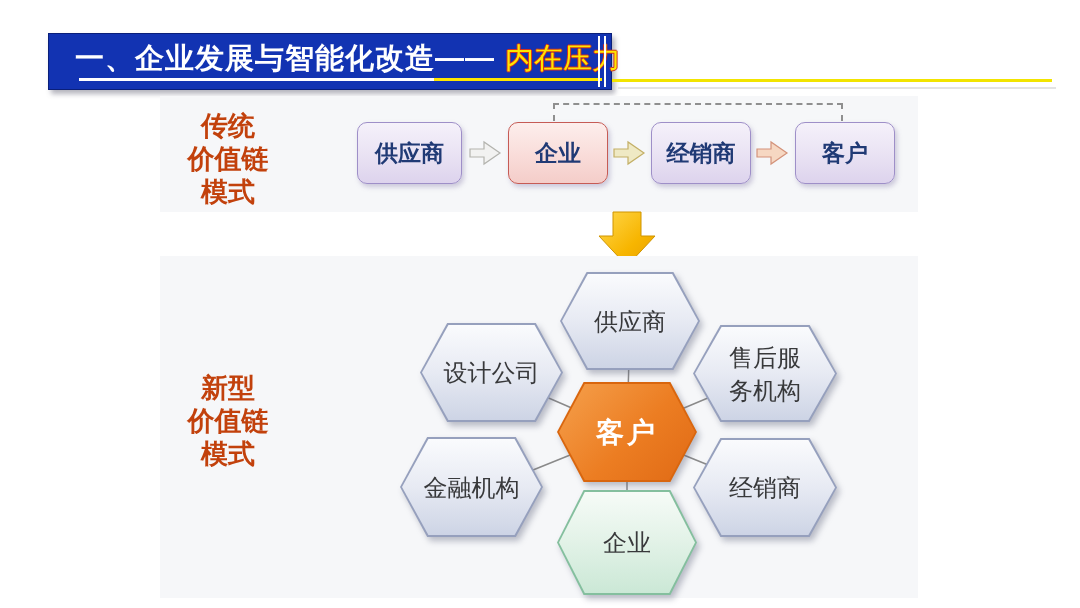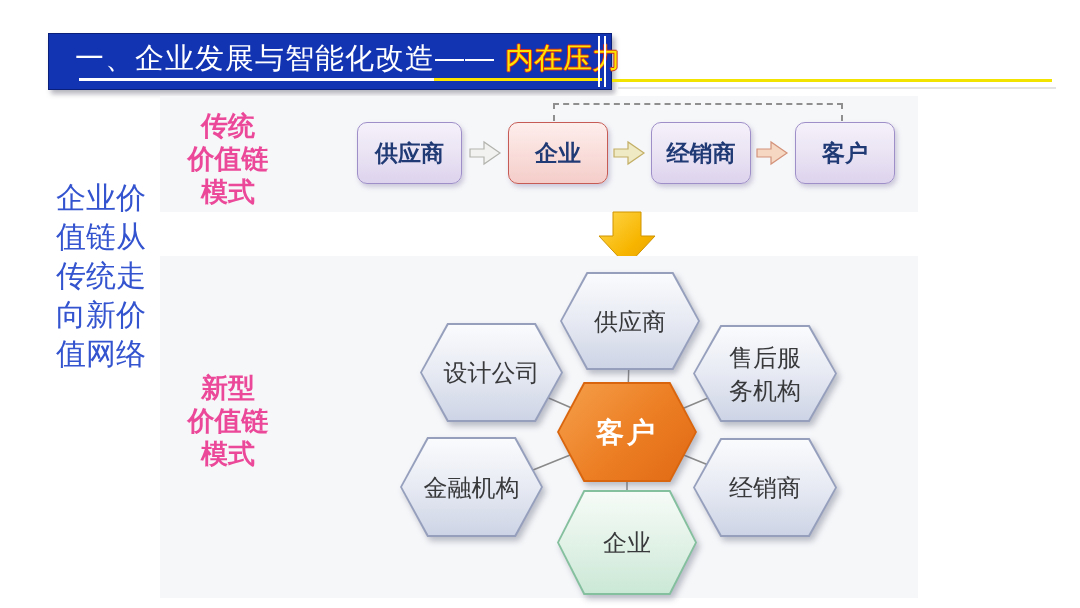--- a/index.html
+++ b/index.html
@@ -7,21 +7,21 @@
               font-family:"Liberation Sans","DejaVu Sans",sans-serif; }
   .slide { position:relative; width:1080px; height:608px; background:#ffffff; }
 
   
   .title-bar{
     position:absolute; left:48px; top:33px; width:564px; height:57px;
     background:#1233b2; border:1px solid #0a1f7a;
     box-shadow:3px 4px 5px rgba(90,90,110,.45);
     display:flex; align-items:center; padding:0 0 6px 26px;
   }
-  .title-main{ color:#ffffff; font-size:29px; font-weight:normal; letter-spacing:1px; white-space:nowrap; }
+  .title-main{ color:#ffffff; font-size:29px; font-weight:bold; letter-spacing:1px; white-space:nowrap; }
   .title-highlight{
     color:#ffe600; font-size:29px; font-weight:normal; margin-left:10px; white-space:nowrap;
     text-shadow:1px 0 0 #d03020,-1px 0 0 #d03020,0 1px 0 #d03020,0 -1px 0 #d03020;
   }
   .u-white{ position:absolute; left:30px; bottom:8px; width:355px; height:3px; background:#ffffff; }
   .u-yellow{ position:absolute; left:385px; bottom:8px; width:168px; height:3px; background:#ffe600; }
   .edge-line{ position:absolute; top:2px; bottom:2px; width:2px; background:#ffffff; }
   .edge-line.a{ right:5px; } .edge-line.b{ right:11px; }
   .yellow-rule{ position:absolute; left:612px; top:79px; width:440px; height:3px; background:#f2e400; }
   .gray-rule{ position:absolute; left:618px; top:87px; width:438px; height:2px; background:#e3e3e3; }
@@ -31,21 +31,21 @@
     position:absolute; left:48px; top:178px; width:106px;
     color:#3353cf; font-size:30px; line-height:39px; text-align:center; white-space:pre-line;
   }
 
   
   .panel{ position:absolute; background:#f6f7f9; }
   .panel-top{ left:160px; top:96px; width:758px; height:116px; }
   .panel-bottom{ left:160px; top:256px; width:758px; height:342px; }
 
   .red-label{
-    position:absolute; width:120px; color:#ec4899; font-weight:bold;
+    position:absolute; width:120px; color:#c2410c; font-weight:bold;
     font-size:27px; line-height:33px; text-align:center; white-space:pre-line;
   }
   .red-label.traditional{ left:168px; top:110px; }
   .red-label.network{ left:168px; top:372px; }
 
   
   .chain-box{
     position:absolute; top:122px; height:62px; border-radius:10px;
     display:flex; align-items:center; justify-content:center;
     font-size:23px; color:#203a75; font-weight:bold;
@@ -104,25 +104,20 @@
     <span class="title-main">一、企业发展与智能化改造——</span>
     <span class="title-highlight">内在压力</span>
     <div class="u-white"></div>
     <div class="u-yellow"></div>
     <div class="edge-line a"></div>
     <div class="edge-line b"></div>
   </div>
   <div class="yellow-rule"></div>
   <div class="gray-rule"></div>
 
-  <div class="side-note">企业价
-值链从
-传统走
-向新价
-值网络</div>
 
   <div class="panel panel-top"></div>
   <div class="red-label traditional">传统
 价值链
 模式</div>
 
   <div class="dashed-bracket"></div>
 
   <div class="chain-box chain-lavender pos-supplier">
     <span>供应商</span>

